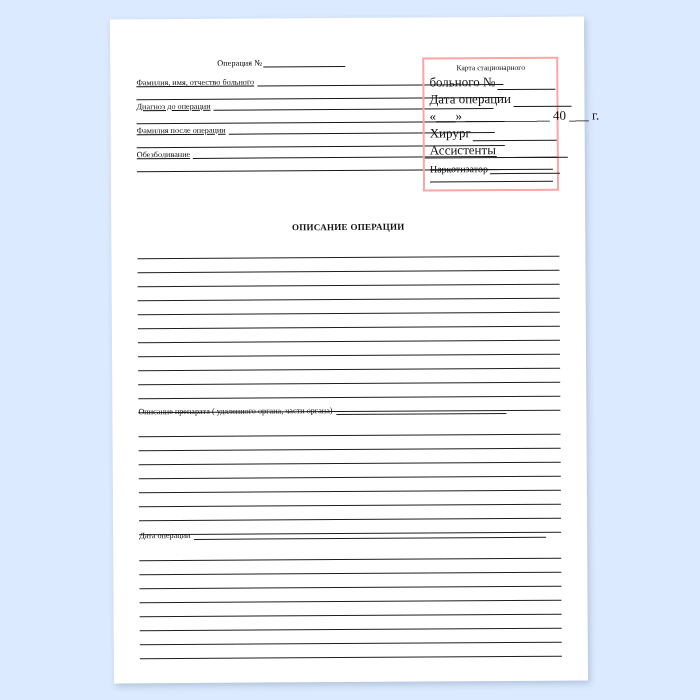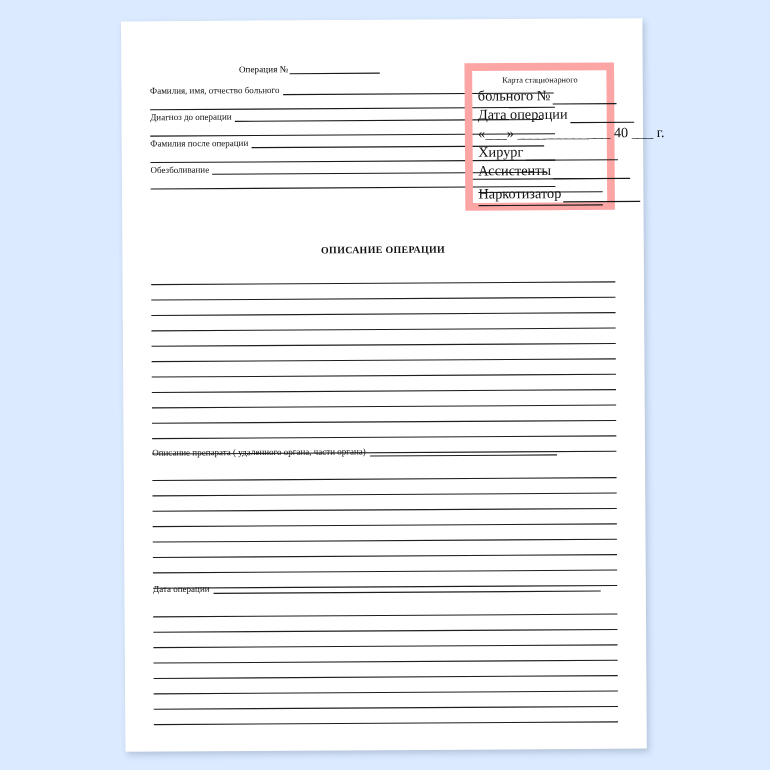--- a/index.html
+++ b/index.html
@@ -64,20 +64,21 @@
   .field-line {
     position: relative;
     font-size: 8.2px;
     color: #111;
     white-space: nowrap;
     margin-bottom: 1px;
   }
   .field-line .lbl {
     display: inline-block;
     vertical-align: bottom;
+    text-decoration: underline;
   }
   .field-line .fill {
     display: inline-block;
     vertical-align: bottom;
     border-bottom: 1px solid #1a1a1a;
     height: 9px;
     margin-left: 3px;
   }
   .full-rule {
     border-bottom: 1px solid #1a1a1a;
@@ -86,21 +87,21 @@
     margin-bottom: 1px;
   }
 
   
   .card {
     position: absolute;
     right: 26px;
     top: 40px;
     width: 136px;
     height: 134px;
-    border: 7px solid #fca5a5;
+    border: 2px solid #fca5a5;
     box-sizing: border-box;
     padding: 4px 4px 0 5px;
     font-size: 7.6px;
     color: #111;
     margin-left: 12px;
   }
   .card .card-title {
     text-align: center;
     line-height: 1.25;
     margin-bottom: 2px;
@@ -128,21 +129,21 @@
     right: 0;
     top: 98px;
     border-top: 1px solid #1a1a1a;
   }
   .card .bottom-row {
     position: absolute;
     left: 5px;
     right: 5px;
     top: 104px;
     white-space: nowrap;
-    font-size: 13px;
+    font-size: 10px;
   }
 
   
   .main-title {
     position: absolute;
     top: 204px;
     left: 0;
     width: 474px;
     text-align: center;
     font-size: 9px;

